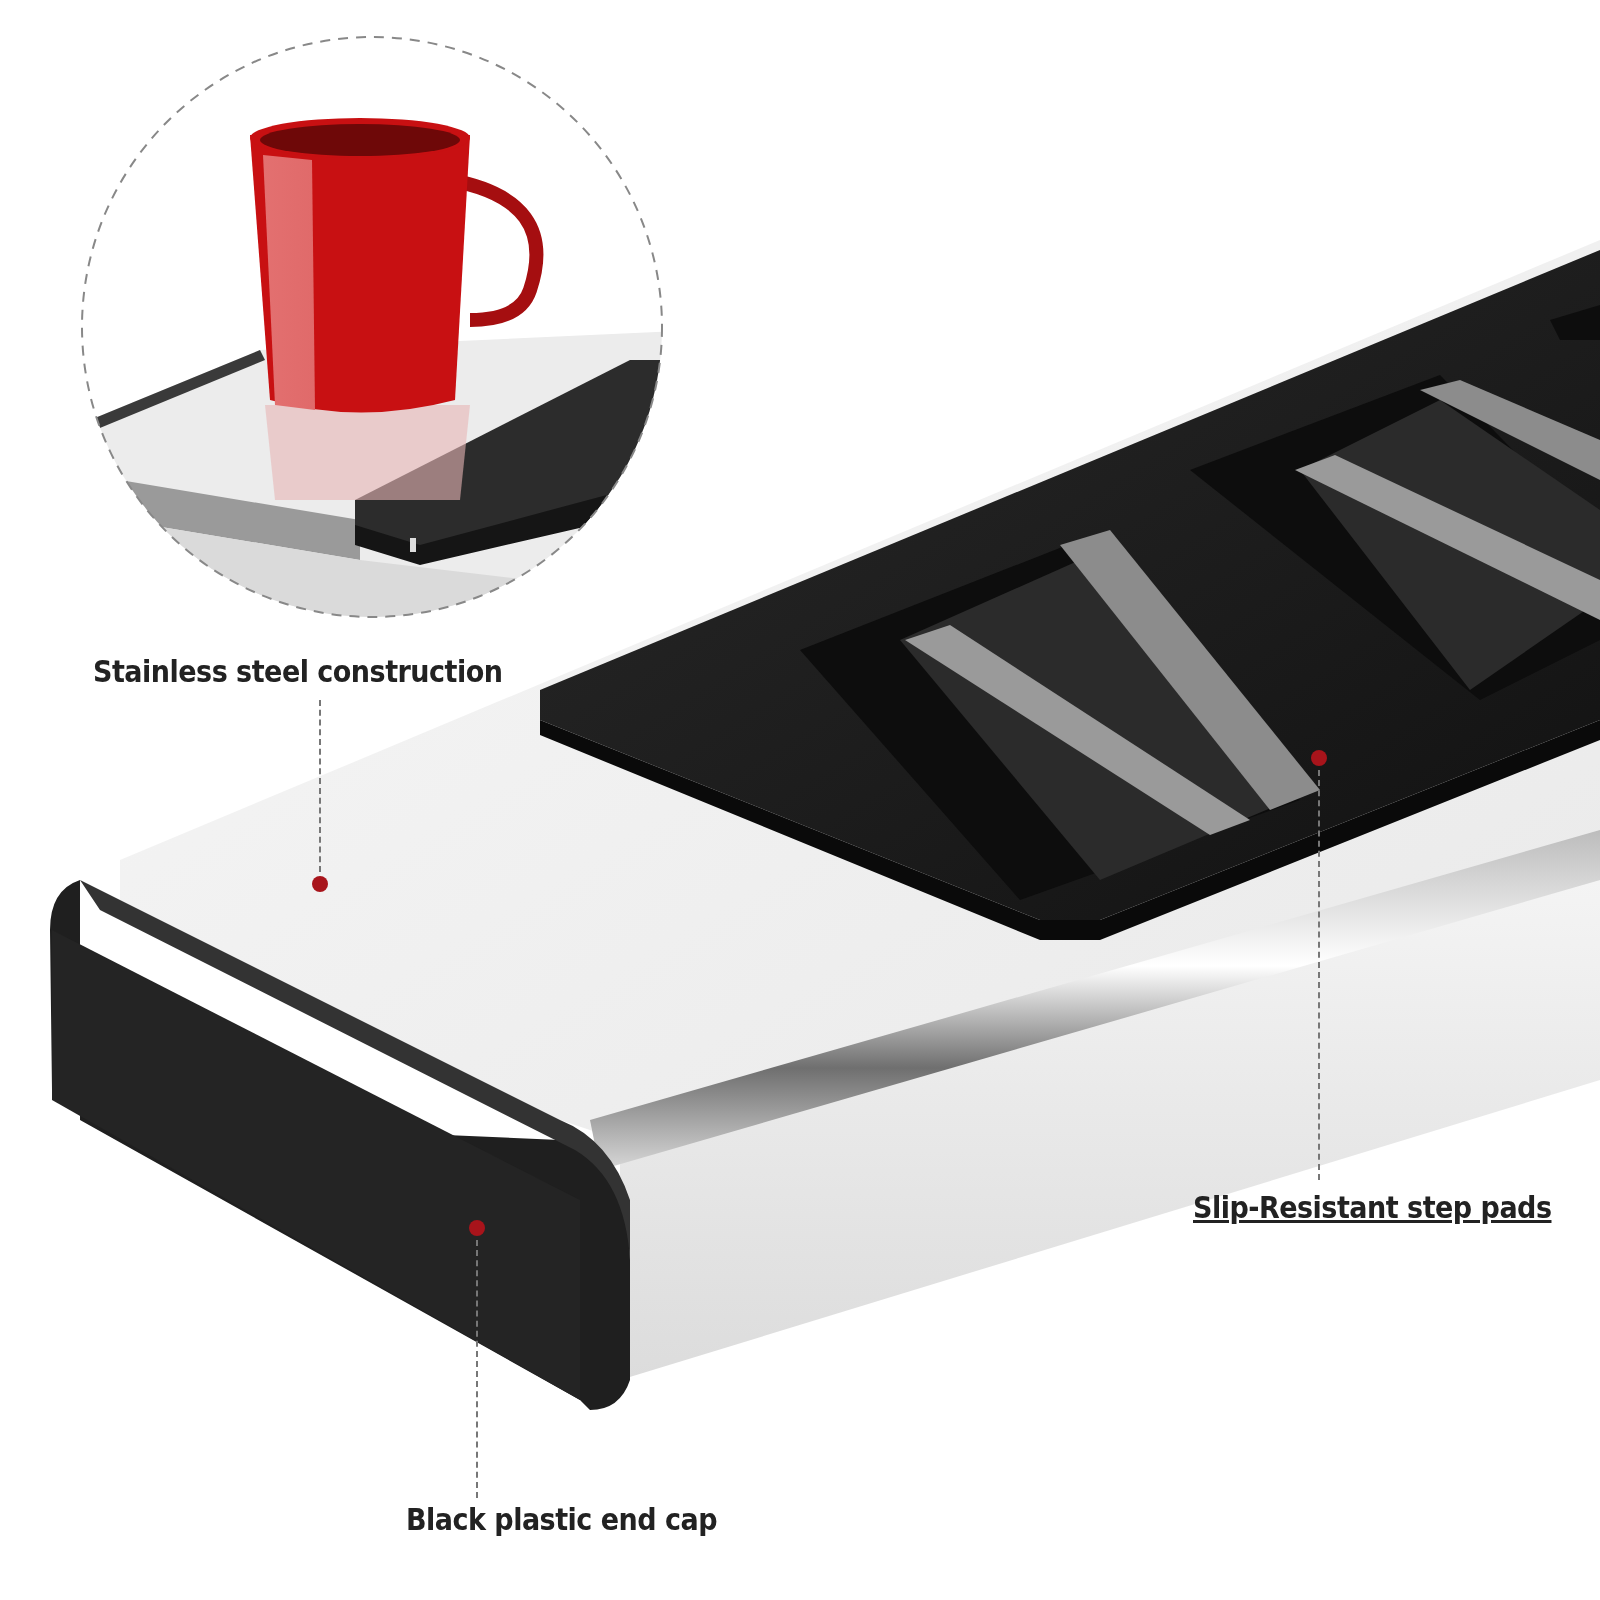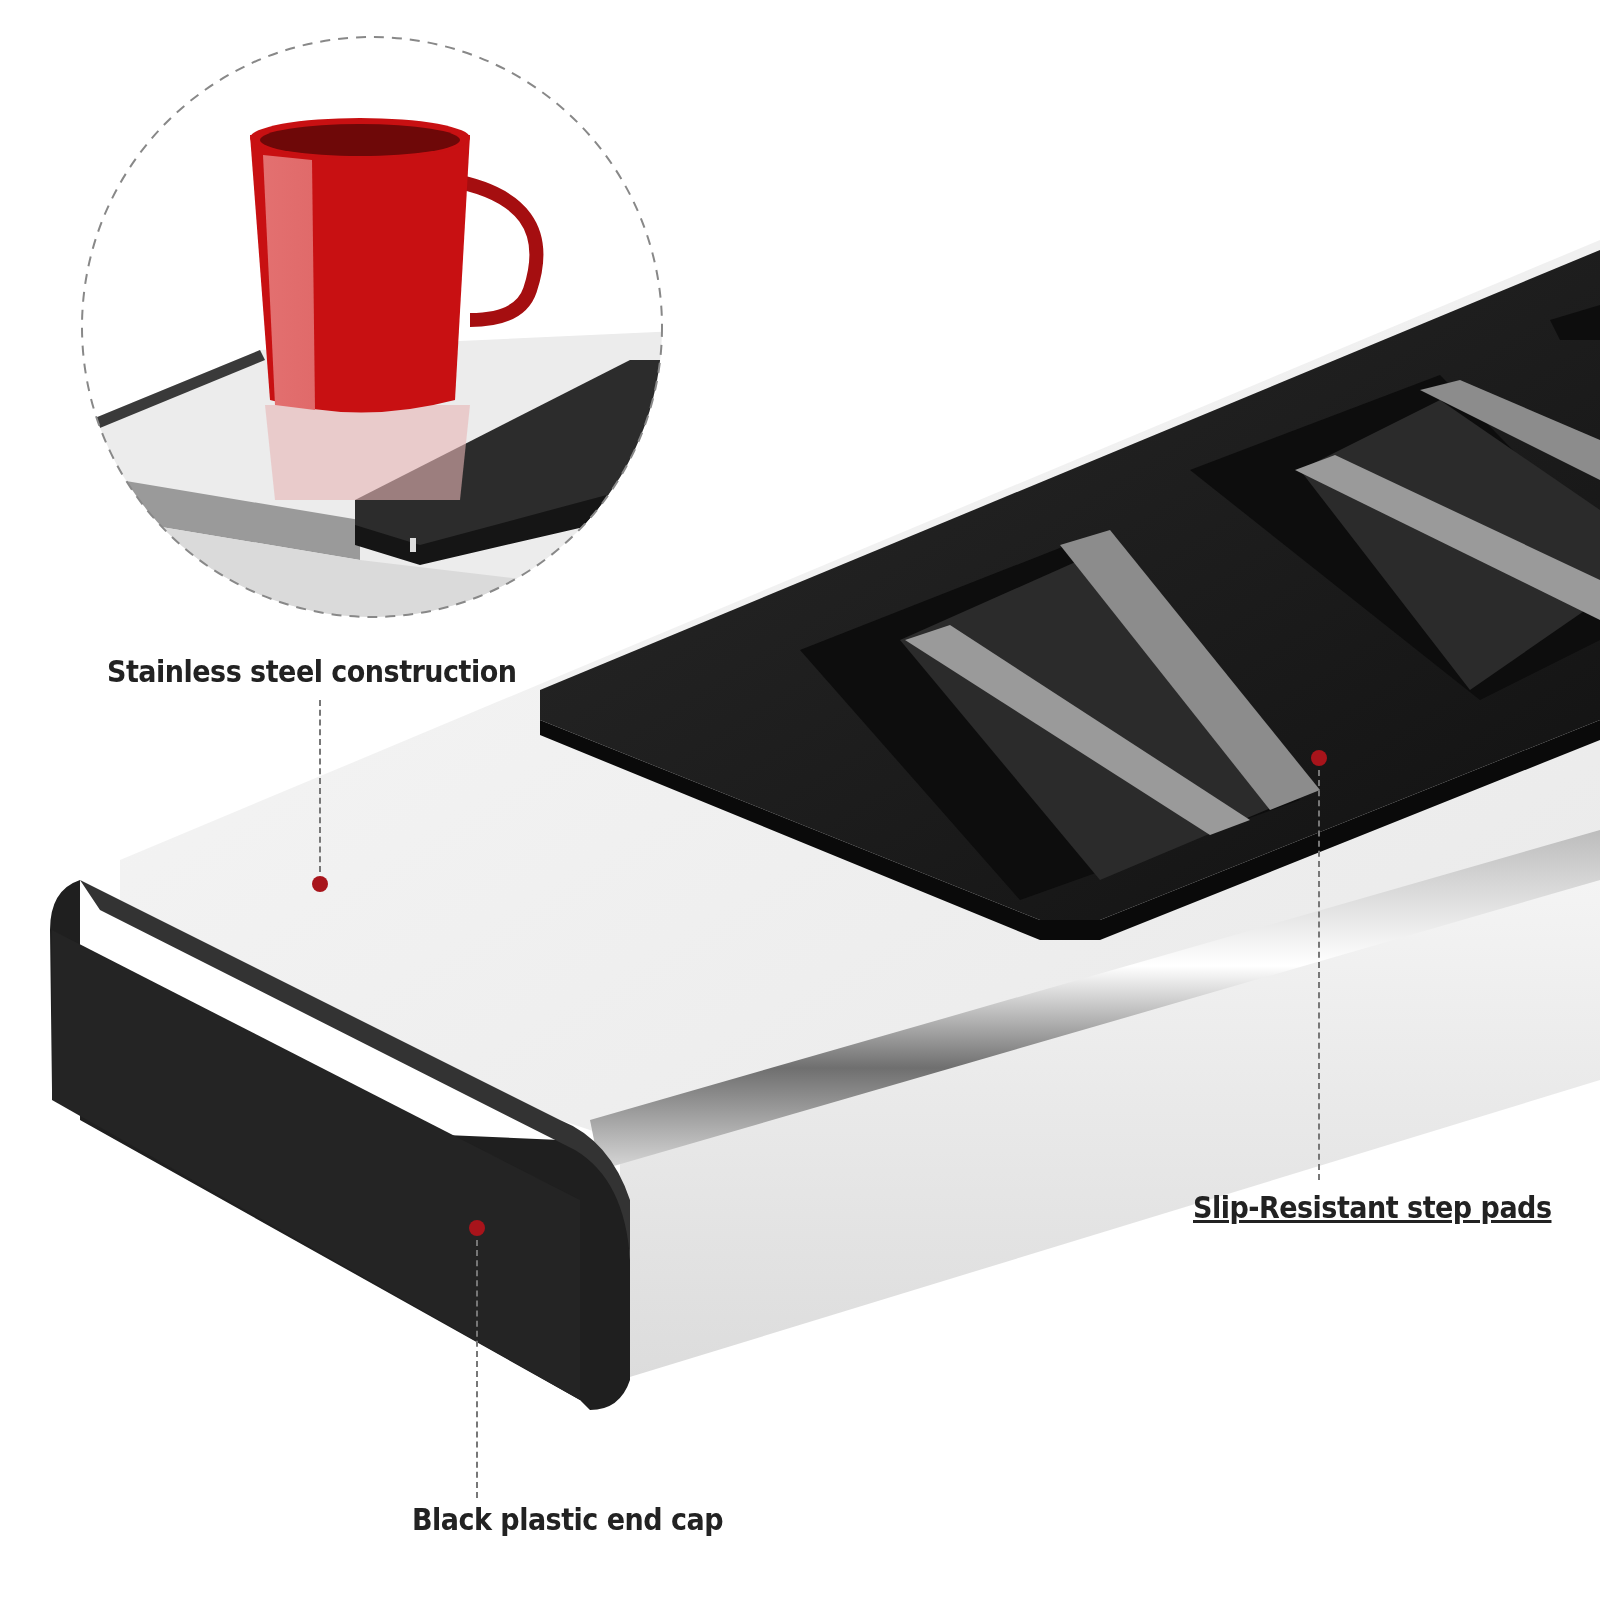--- a/index.html
+++ b/index.html
@@ -92,23 +92,23 @@
         <path d="M250,135 L470,135 L455,400 Q360,425 270,400 Z" fill="#c81012"></path>
         <ellipse cx="360" cy="138" rx="110" ry="20" fill="#c81012"></ellipse>
         <ellipse cx="360" cy="140" rx="100" ry="16" fill="#6e0808"></ellipse>
         <polygon points="263,155 312,160 315,410 275,405" fill="url(#mugHi)"></polygon>
       </g>
     </g>
     <circle cx="372" cy="327" r="290" fill="none" stroke="#888" stroke-width="2" stroke-dasharray="10 8"></circle>
   </g>
 </svg>
 
-<div class="label" style="left:107px; top:654px;text-align:right;">Stainless steel construction</div>
+<div class="label" style="left:93px; top:654px;text-align:right;">Stainless steel construction</div>
 <div class="leader" style="left:319px; top:700px; height:172px;"></div>
 <div class="dot" style="left:312px; top:876px;"></div>
 
 <div class="dot" style="left:1311px; top:750px;"></div>
 <div class="leader" style="left:1318px; top:770px; height:410px;"></div>
 <div class="label" style="left:1193px; top:1190px;text-decoration:underline;">Slip-Resistant step pads</div>
 
 <div class="dot" style="left:469px; top:1220px;"></div>
 <div class="leader" style="left:476px; top:1240px; height:258px;"></div>
-<div class="label" style="left:406px; top:1502px;margin-left:6px;">Black plastic end cap</div>
+<div class="label" style="left:406px; top:1502px;">Black plastic end cap</div>
 
 </body></html>

